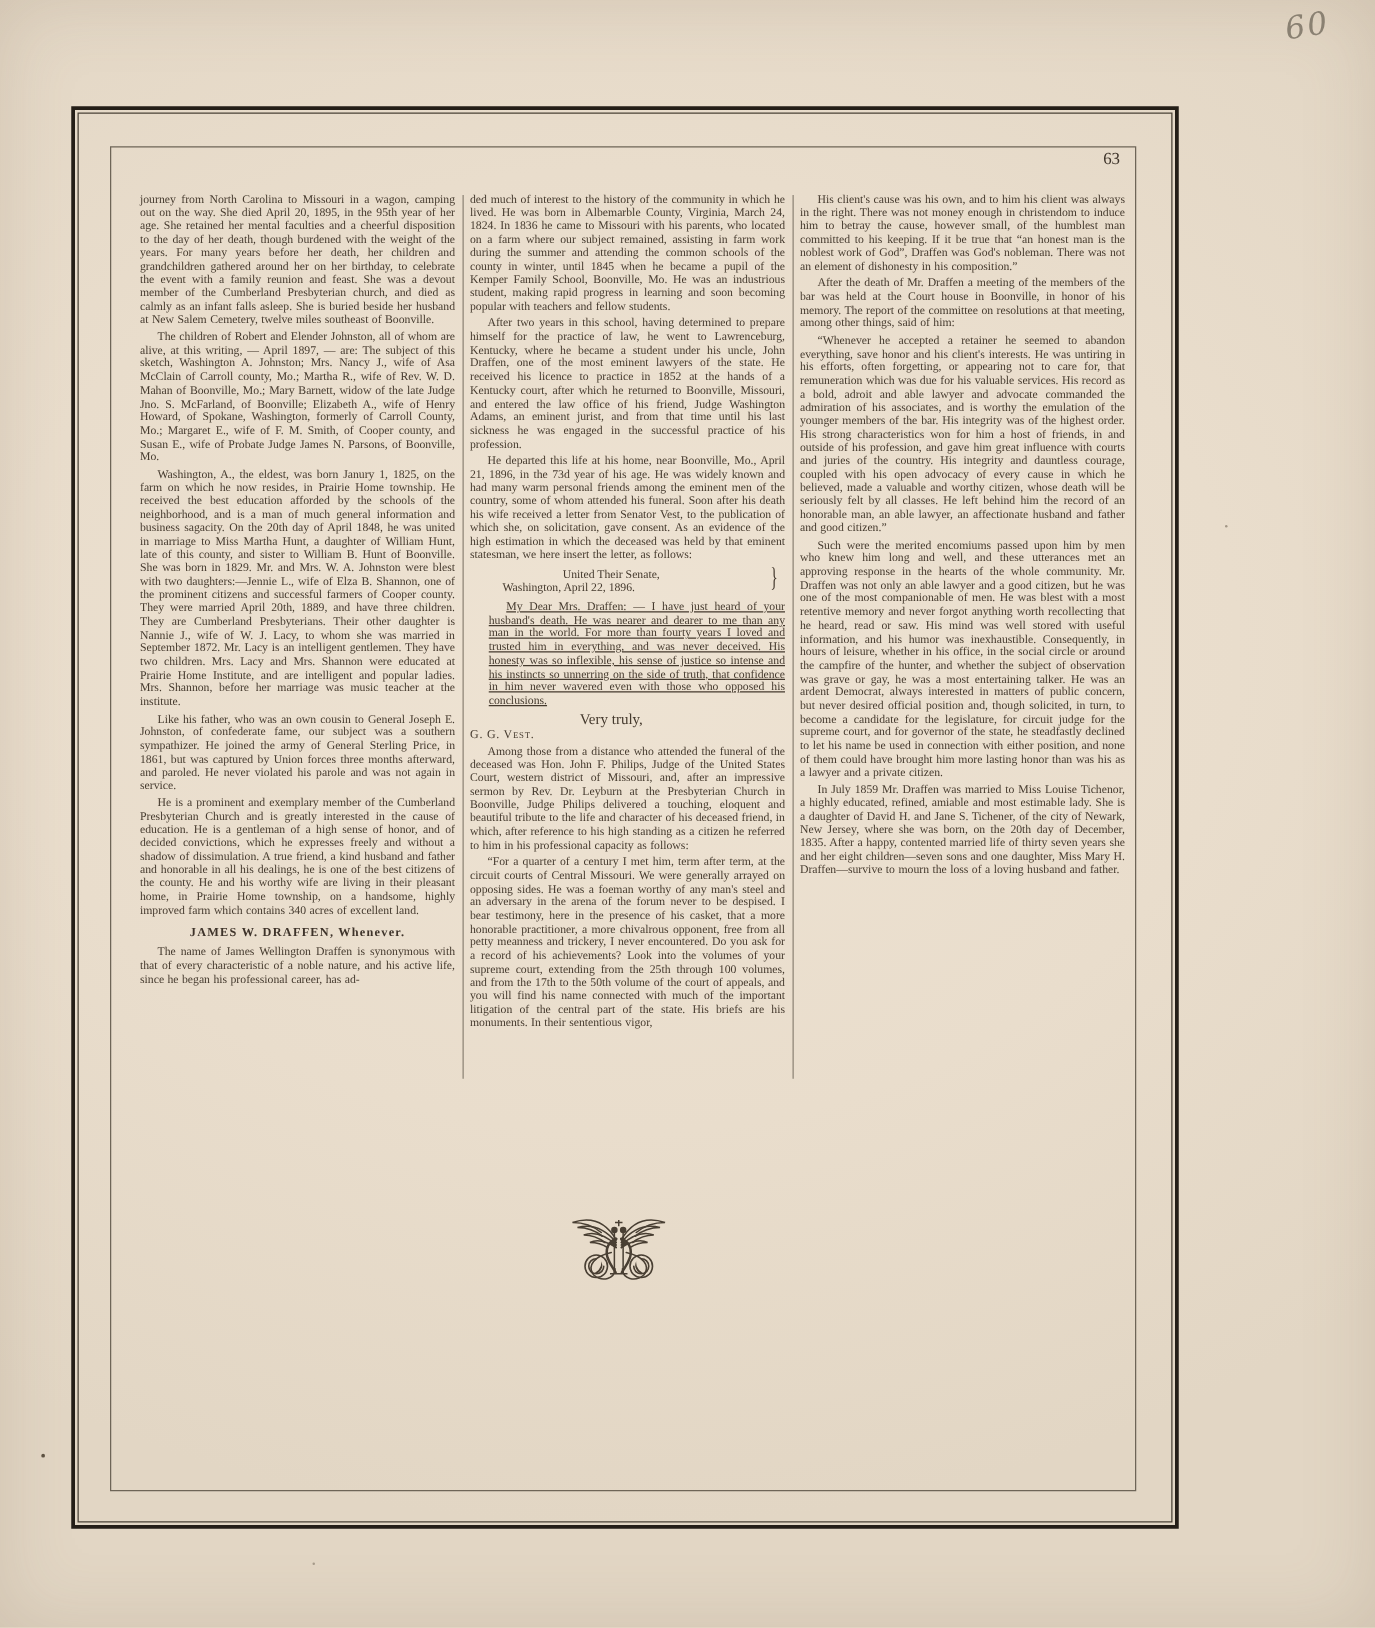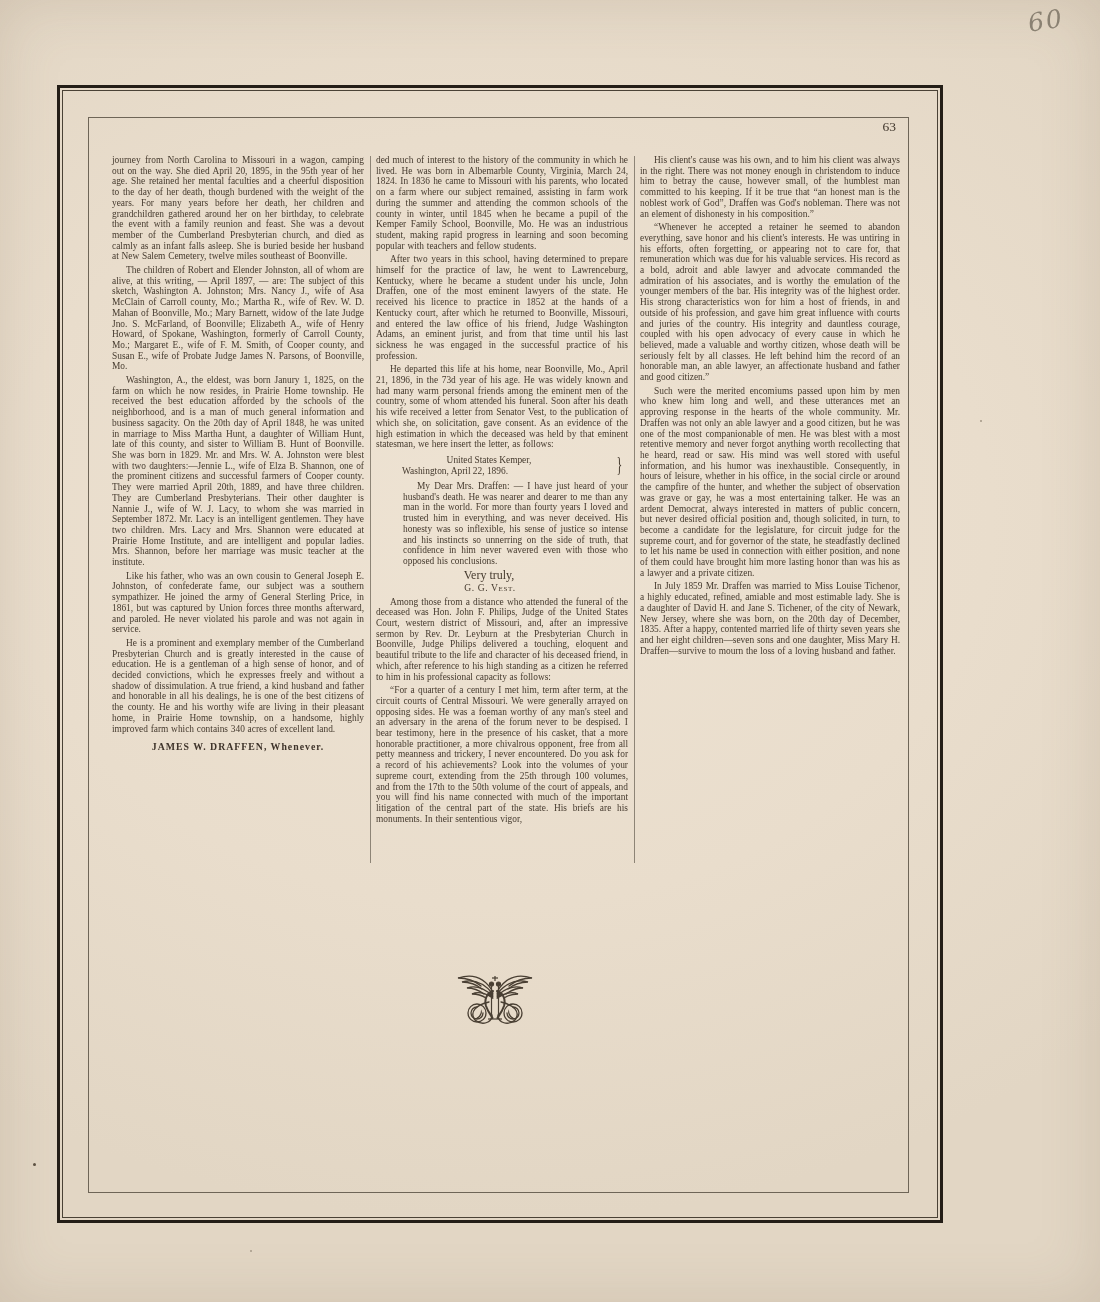--- a/index.html
+++ b/index.html
@@ -60,24 +60,24 @@
     position:relative;margin:5px 0 4px 0;
     font-size:9.4px;line-height:11px;
   }
   .la-line1{text-align:center;padding-right:26px;}
   .la-line2{text-align:left;padding-left:26px;padding-right:14px;}
   .brace{
     position:absolute;right:6px;top:1px;
     font-size:15px;display:inline-block;
     transform:scaleY(1.45) scaleX(.8);transform-origin:top right;color:#453a2e;
   }
-  .letter-body{margin-left:27px;}
+  .letter-body{margin-left:15px;text-decoration:underline;}
   .valediction{font-size:12px;line-height:11px;text-align:center;margin:2px 26px 1px 0;}
   .signature{
-    font-size:9.6px;line-height:11px;text-align:center;
+    font-size:9.6px;line-height:11px;text-align:left;
     padding-right:24px;margin-bottom:4px;
     font-variant:small-caps;letter-spacing:.6px;
   }
   .ornament{position:absolute;left:452px;top:969px;width:86px;height:58px;}
 </style>
 </head>
 <body>
 
 <div class="page">
 
@@ -91,40 +91,42 @@
   <div class="page-number">63</div>
 
   <div class="text-columns" id="text-columns">
       <div class="col col1">
         <p class="para no-indent">journey from North Carolina to Missouri in a wagon, camping out on the way.  She died April 20, 1895, in the 95th year of her age.  She retained her mental faculties and a cheerful disposition to the day of her death, though burdened with the weight of the years.  For many years before her death, her children and grandchildren gathered around her on her birthday, to celebrate the event with a family reunion and feast.  She was a devout member of the Cumberland Presbyterian church, and died as calmly as an infant falls asleep.  She is buried beside her husband at New Salem Cemetery, twelve miles southeast of Boonville.</p>
         <p class="para">The children of Robert and Elender Johnston, all of whom are alive, at this writing, — April 1897, — are: The subject of this sketch, Washington A. Johnston; Mrs. Nancy J., wife of Asa McClain of Carroll county, Mo.; Martha R., wife of Rev. W. D. Mahan of Boonville, Mo.; Mary Barnett, widow of the late Judge Jno. S. McFarland, of Boonville; Elizabeth A., wife of Henry Howard, of Spokane, Washington, formerly of Carroll County, Mo.; Margaret E., wife of F. M. Smith, of Cooper county, and Susan E., wife of Probate Judge James N. Parsons, of Boonville, Mo.</p>
         <p class="para">Washington, A., the eldest, was born Janury 1, 1825, on the farm on which he now resides, in Prairie Home township.  He received the best education afforded by the schools of the neighborhood, and is a man of much general information and business sagacity.  On the 20th day of April 1848, he was united in marriage to Miss Martha Hunt, a daughter of William Hunt, late of this county, and sister to William B. Hunt of Boonville.  She was born in 1829.  Mr. and Mrs. W. A. Johnston were blest with two daughters:—Jennie L., wife of Elza B. Shannon, one of the prominent citizens and successful farmers of Cooper county.  They were married April 20th, 1889, and have three children.  They are Cumberland Presbyterians. Their other daughter is Nannie J., wife of W. J. Lacy, to whom she was married in September 1872.  Mr. Lacy is an intelligent gentlemen.  They have two children.  Mrs. Lacy and Mrs. Shannon were educated at Prairie Home Institute, and are intelligent and popular ladies.  Mrs. Shannon, before her marriage was music teacher at the institute.</p>
         <p class="para">Like his father, who was an own cousin to General Joseph E. Johnston, of confederate fame, our subject was a southern sympathizer.  He joined the army of General Sterling Price, in 1861, but was captured by Union forces three months afterward, and paroled.  He never violated his parole and was not again in service.</p>
         <p class="para">He is a prominent and exemplary member of the Cumberland Presbyterian Church and is greatly interested in the cause of education.  He is a gentleman of a high sense of honor, and of decided convictions, which he expresses freely and without a shadow of dissimulation. A true friend, a kind husband and father and honorable in all his dealings, he is one of the best citizens of the county.  He and his worthy wife are living in their pleasant home, in Prairie Home township, on a handsome, highly improved farm which contains 340 acres of excellent land.</p>
         <h3 class="heading">JAMES W. DRAFFEN, Whenever.</h3>
+        <p class="para">The name of James Wellington Draffen is synonymous with that of every characteristic of a noble nature, and his active life, since he began his professional career, has ad-</p>
       </div>
       <div class="divider"></div>
       <div class="col col2">
         <p class="para no-indent">ded much of interest to the history of the community in which he lived.  He was born in Albemarble County, Virginia, March 24, 1824.  In 1836 he came to Missouri with his parents, who located on a farm where our subject remained, assisting in farm work during the summer and attending the common schools of the county in winter, until 1845 when he became a pupil of the Kemper Family School, Boonville, Mo.  He was an industrious student, making rapid progress in learning and soon becoming popular with teachers and fellow students.</p>
         <p class="para">After two years in this school, having determined to prepare himself for the practice of law, he went to Lawrenceburg, Kentucky, where he became a student under his uncle, John Draffen, one of the most eminent lawyers of the state.  He received his licence to practice in 1852 at the hands of a Kentucky court, after which he returned to Boonville, Missouri, and entered the law office of his friend, Judge Washington Adams, an eminent jurist, and from that time until his last sickness he was engaged in the successful practice of his profession.</p>
         <p class="para">He departed this life at his home, near Boonville, Mo., April 21, 1896, in the 73d year of his age.  He was widely known and had many warm personal friends among the eminent men of the country, some of whom attended his funeral.  Soon after his death his wife received a letter from Senator Vest, to the publication of which she, on solicitation, gave consent.  As an evidence of the high estimation in which the deceased was held by that eminent statesman, we here insert the letter, as follows:</p>
         <div class="letter-address">
-          <div class="la-line1">United States Kemper,</div>
+          <div class="la-line1">United Their Senate,</div>
           <div class="la-line2">Washington, April 22, 1896.</div>
           <span class="brace">}</span>
         </div>
         <p class="para letter-body">My Dear Mrs. Draffen: — I have just heard of your husband's death.  He was nearer and dearer to me than any man in the world.  For more than fourty years I loved and trusted him in everything, and was never deceived.  His honesty was so inflexible, his sense of justice so intense and his instincts so unnerring on the side of truth, that confidence in him never wavered even with those who opposed his conclusions.</p>
         <div class="valediction">Very truly,</div>
         <div class="signature">G. G. Vest.</div>
         <p class="para">Among those from a distance who attended the funeral of the deceased was Hon. John F. Philips, Judge of the United States Court, western district of Missouri, and, after an impressive sermon by Rev. Dr. Leyburn at the Presbyterian Church in Boonville, Judge Philips delivered a touching, eloquent and beautiful tribute to the life and character of his deceased friend, in which, after reference to his high standing as a citizen he referred to him in his professional capacity as follows:</p>
         <p class="para">“For a quarter of a century I met him, term after term, at the circuit courts of Central Missouri.  We were generally arrayed on opposing sides.  He was a foeman worthy of any man's steel and an adversary in the arena of the forum never to be despised.  I bear testimony, here in the presence of his casket, that a more honorable practitioner, a more chivalrous opponent, free from all petty meanness and trickery, I never encountered.  Do you ask for a record of his achievements?  Look into the volumes of your supreme court, extending from the 25th through 100 volumes, and from the 17th to the 50th volume of the court of appeals, and you will find his name connected with much of the important litigation of the central part of the state. His briefs are his monuments.  In their sententious vigor,</p>
       </div>
       <div class="divider"></div>
       <div class="col col3">
         <p class="para">His client's cause was his own, and to him his client was always in the right.   There was not money enough in christendom to induce him to betray the cause, however small, of the humblest man committed to his keeping.  If it be true that “an honest man is the noblest work of God”, Draffen was God's nobleman.  There was not an element of dishonesty in his composition.”</p>
+        <p class="para">After the death of  Mr. Draffen  a meeting of the members of the bar was held at the Court house in Boonville, in honor of his memory.  The report of the committee on resolutions at that meeting, among other things, said of him:</p>
         <p class="para">“Whenever he accepted a retainer he seemed to abandon everything, save honor and his client's interests.  He was untiring in his efforts, often forgetting, or appearing not to care for, that remuneration which was due for his valuable services.  His record as a bold, adroit and able lawyer and advocate commanded the admiration of his associates, and is worthy the emulation of the younger members of the bar.  His integrity was of the highest order.  His strong characteristics won for him a host of friends, in and outside of his profession, and gave him great influence with courts and juries of the country.  His integrity and dauntless courage, coupled with his open advocacy of every cause in which he believed, made a valuable and worthy citizen, whose death will be seriously felt by all classes.   He left behind him the record of an honorable man, an able lawyer, an affectionate husband and father and good citizen.”</p>
         <p class="para">Such were the merited encomiums passed upon him by men who knew him long and well, and these utterances met an approving response in the hearts of the whole community.  Mr. Draffen was not only an able lawyer and a good citizen, but he was one of the most companionable of men.  He was blest with a most retentive memory and never forgot anything worth recollecting that he heard, read or saw.  His mind was well stored with useful information, and his humor was inexhaustible.  Consequently, in hours of leisure, whether in his office, in the social circle or around the campfire of the hunter, and whether the subject of observation was grave or gay, he was a most entertaining talker.  He was an ardent Democrat, always interested in matters of public concern, but never desired official position and, though solicited, in turn, to become a candidate for the legislature, for circuit judge for the supreme court, and for governor of the state, he steadfastly declined to let his name be used in connection with either position, and none of them could have brought him more lasting honor than was his as a lawyer and a private citizen.</p>
         <p class="para">In July 1859 Mr. Draffen was married to Miss Louise Tichenor, a highly educated, refined, amiable and most estimable lady.  She is a daughter of David H. and Jane S. Tichener, of the city of Newark, New Jersey, where she was born, on the 20th day of December, 1835.  After a happy, contented married life of thirty seven years she and her eight children—seven sons and one daughter, Miss Mary H. Draffen—survive to mourn the loss of a loving husband and father.</p>
       </div>
     </div>
 
   <svg class="ornament" viewBox="0 0 86 58" xmlns="http://www.w3.org/2000/svg">
     <defs>
       <g id="halfR" stroke="#493f33" fill="none" stroke-width="1.3" stroke-linecap="round">
         <path d="M45 23 C53 9 65 4 80 9 C71 9 63 12 57 17"></path>

